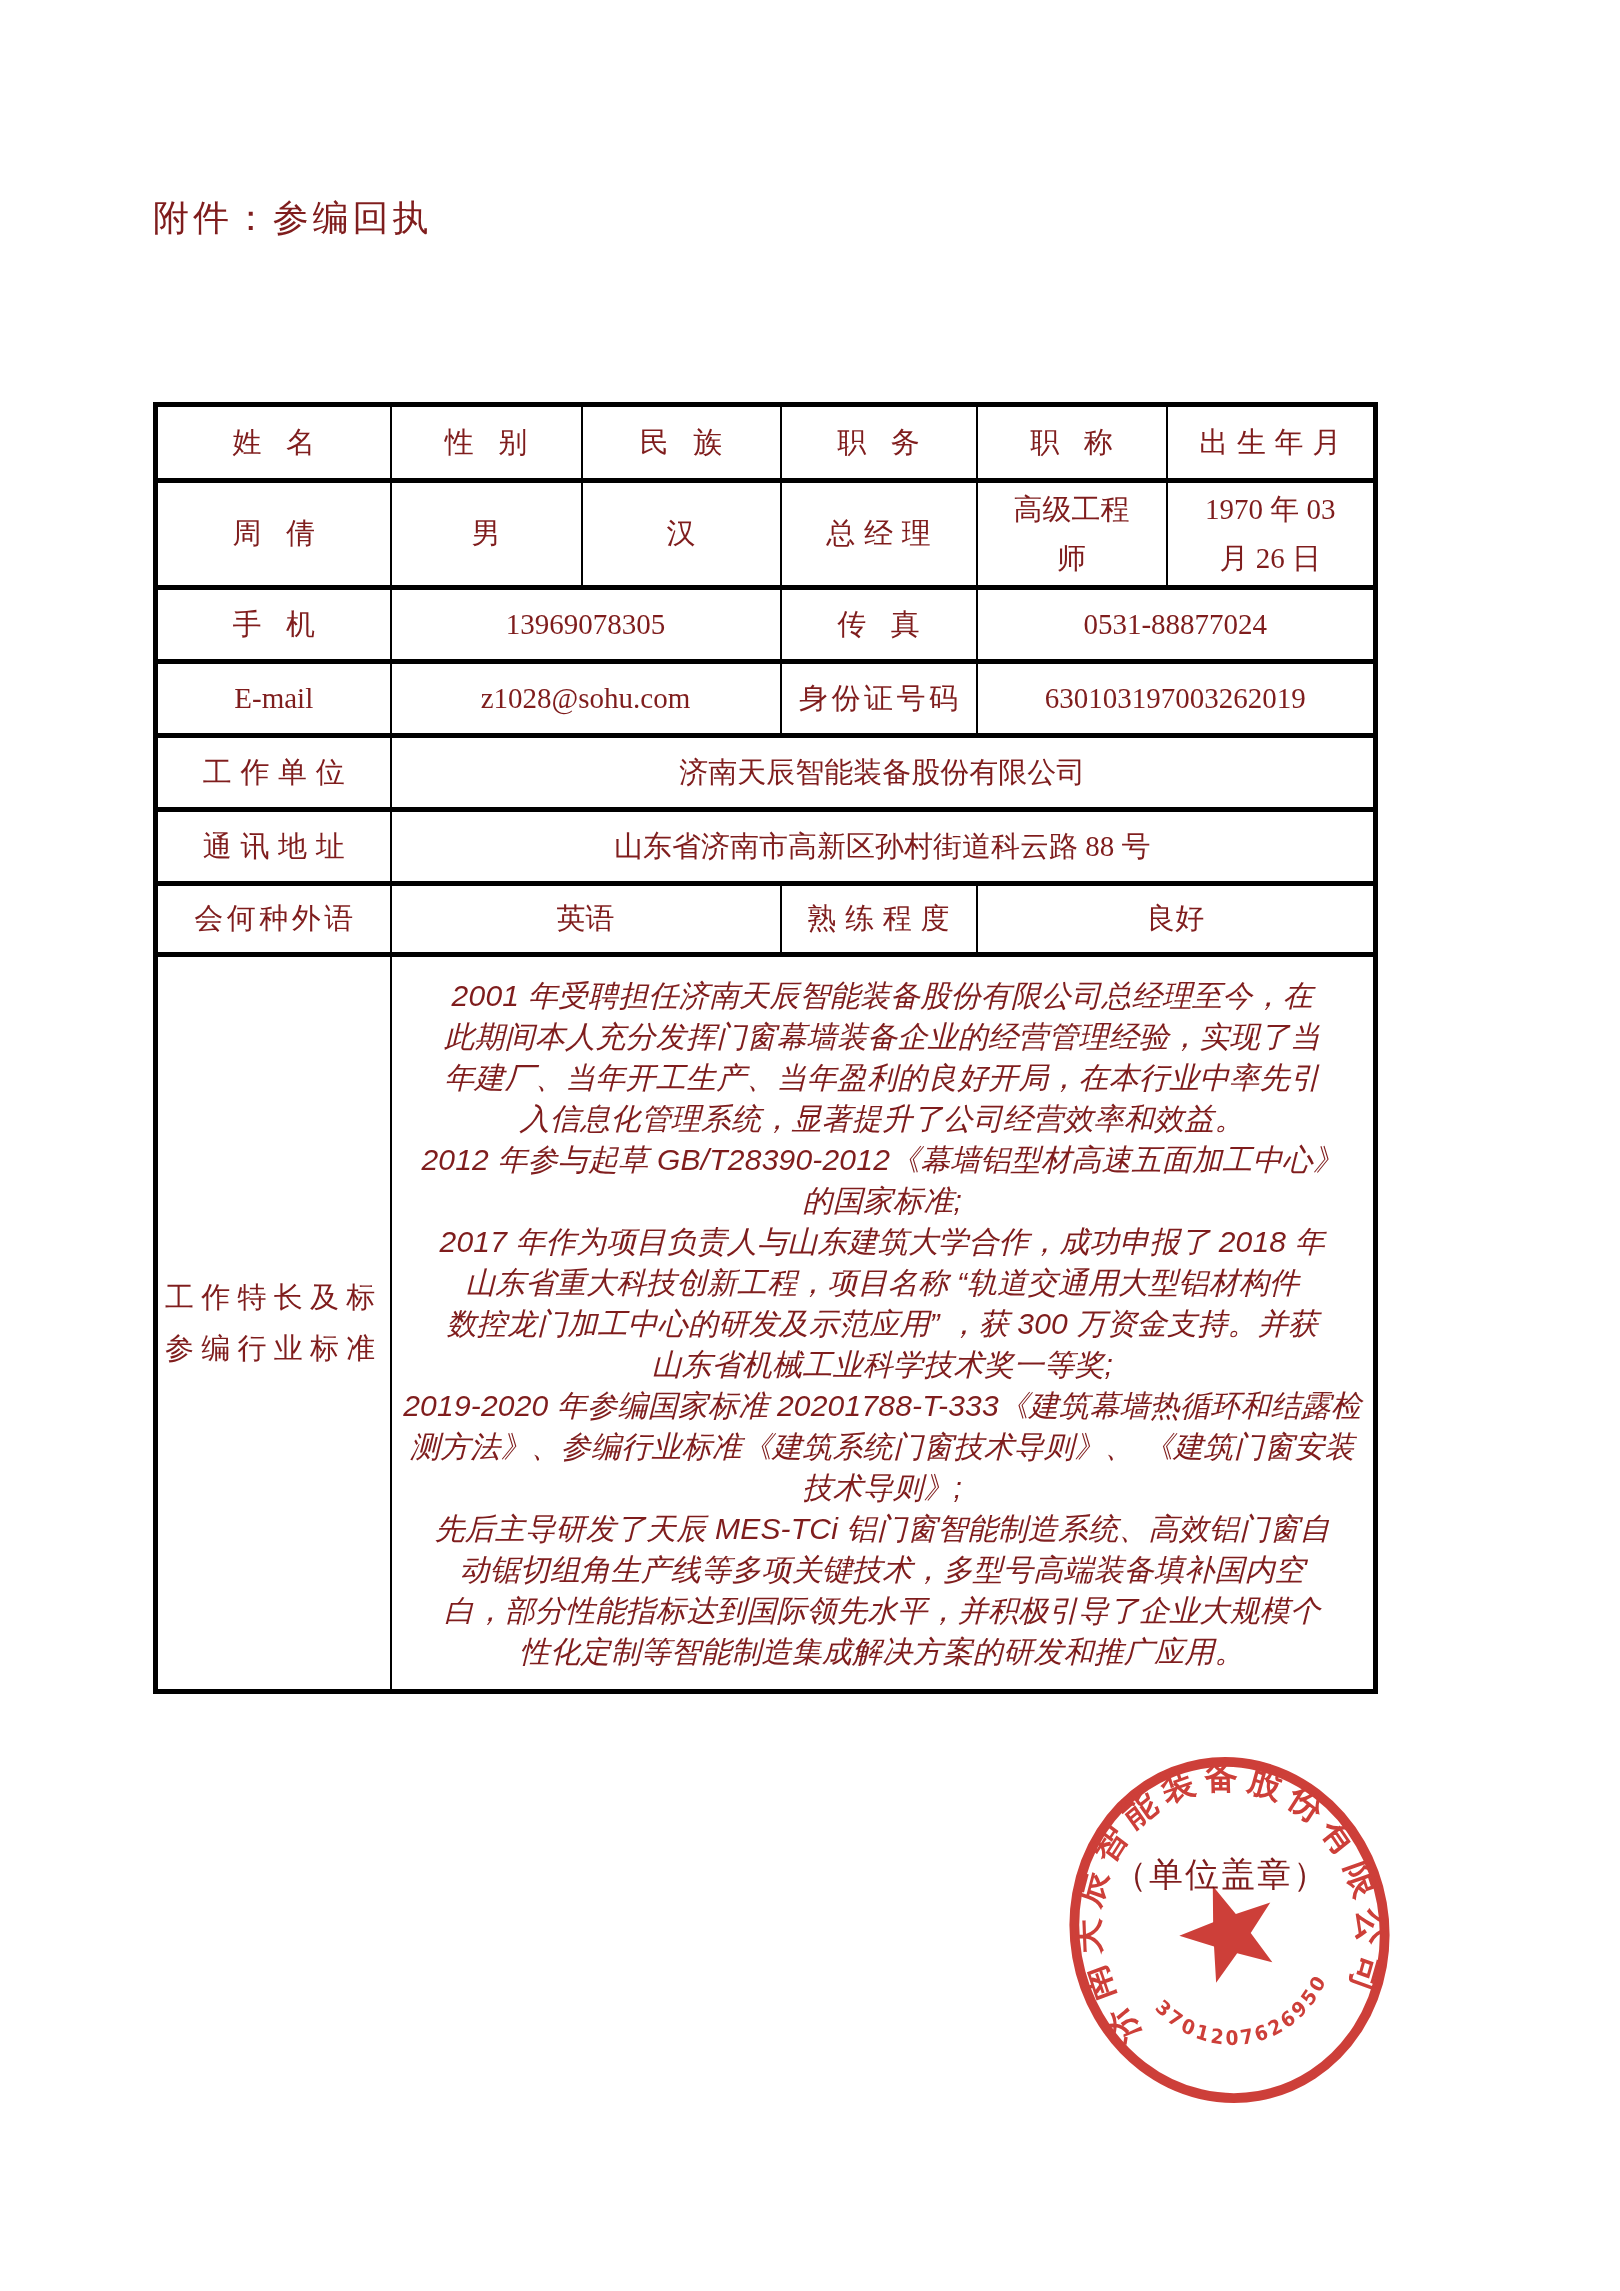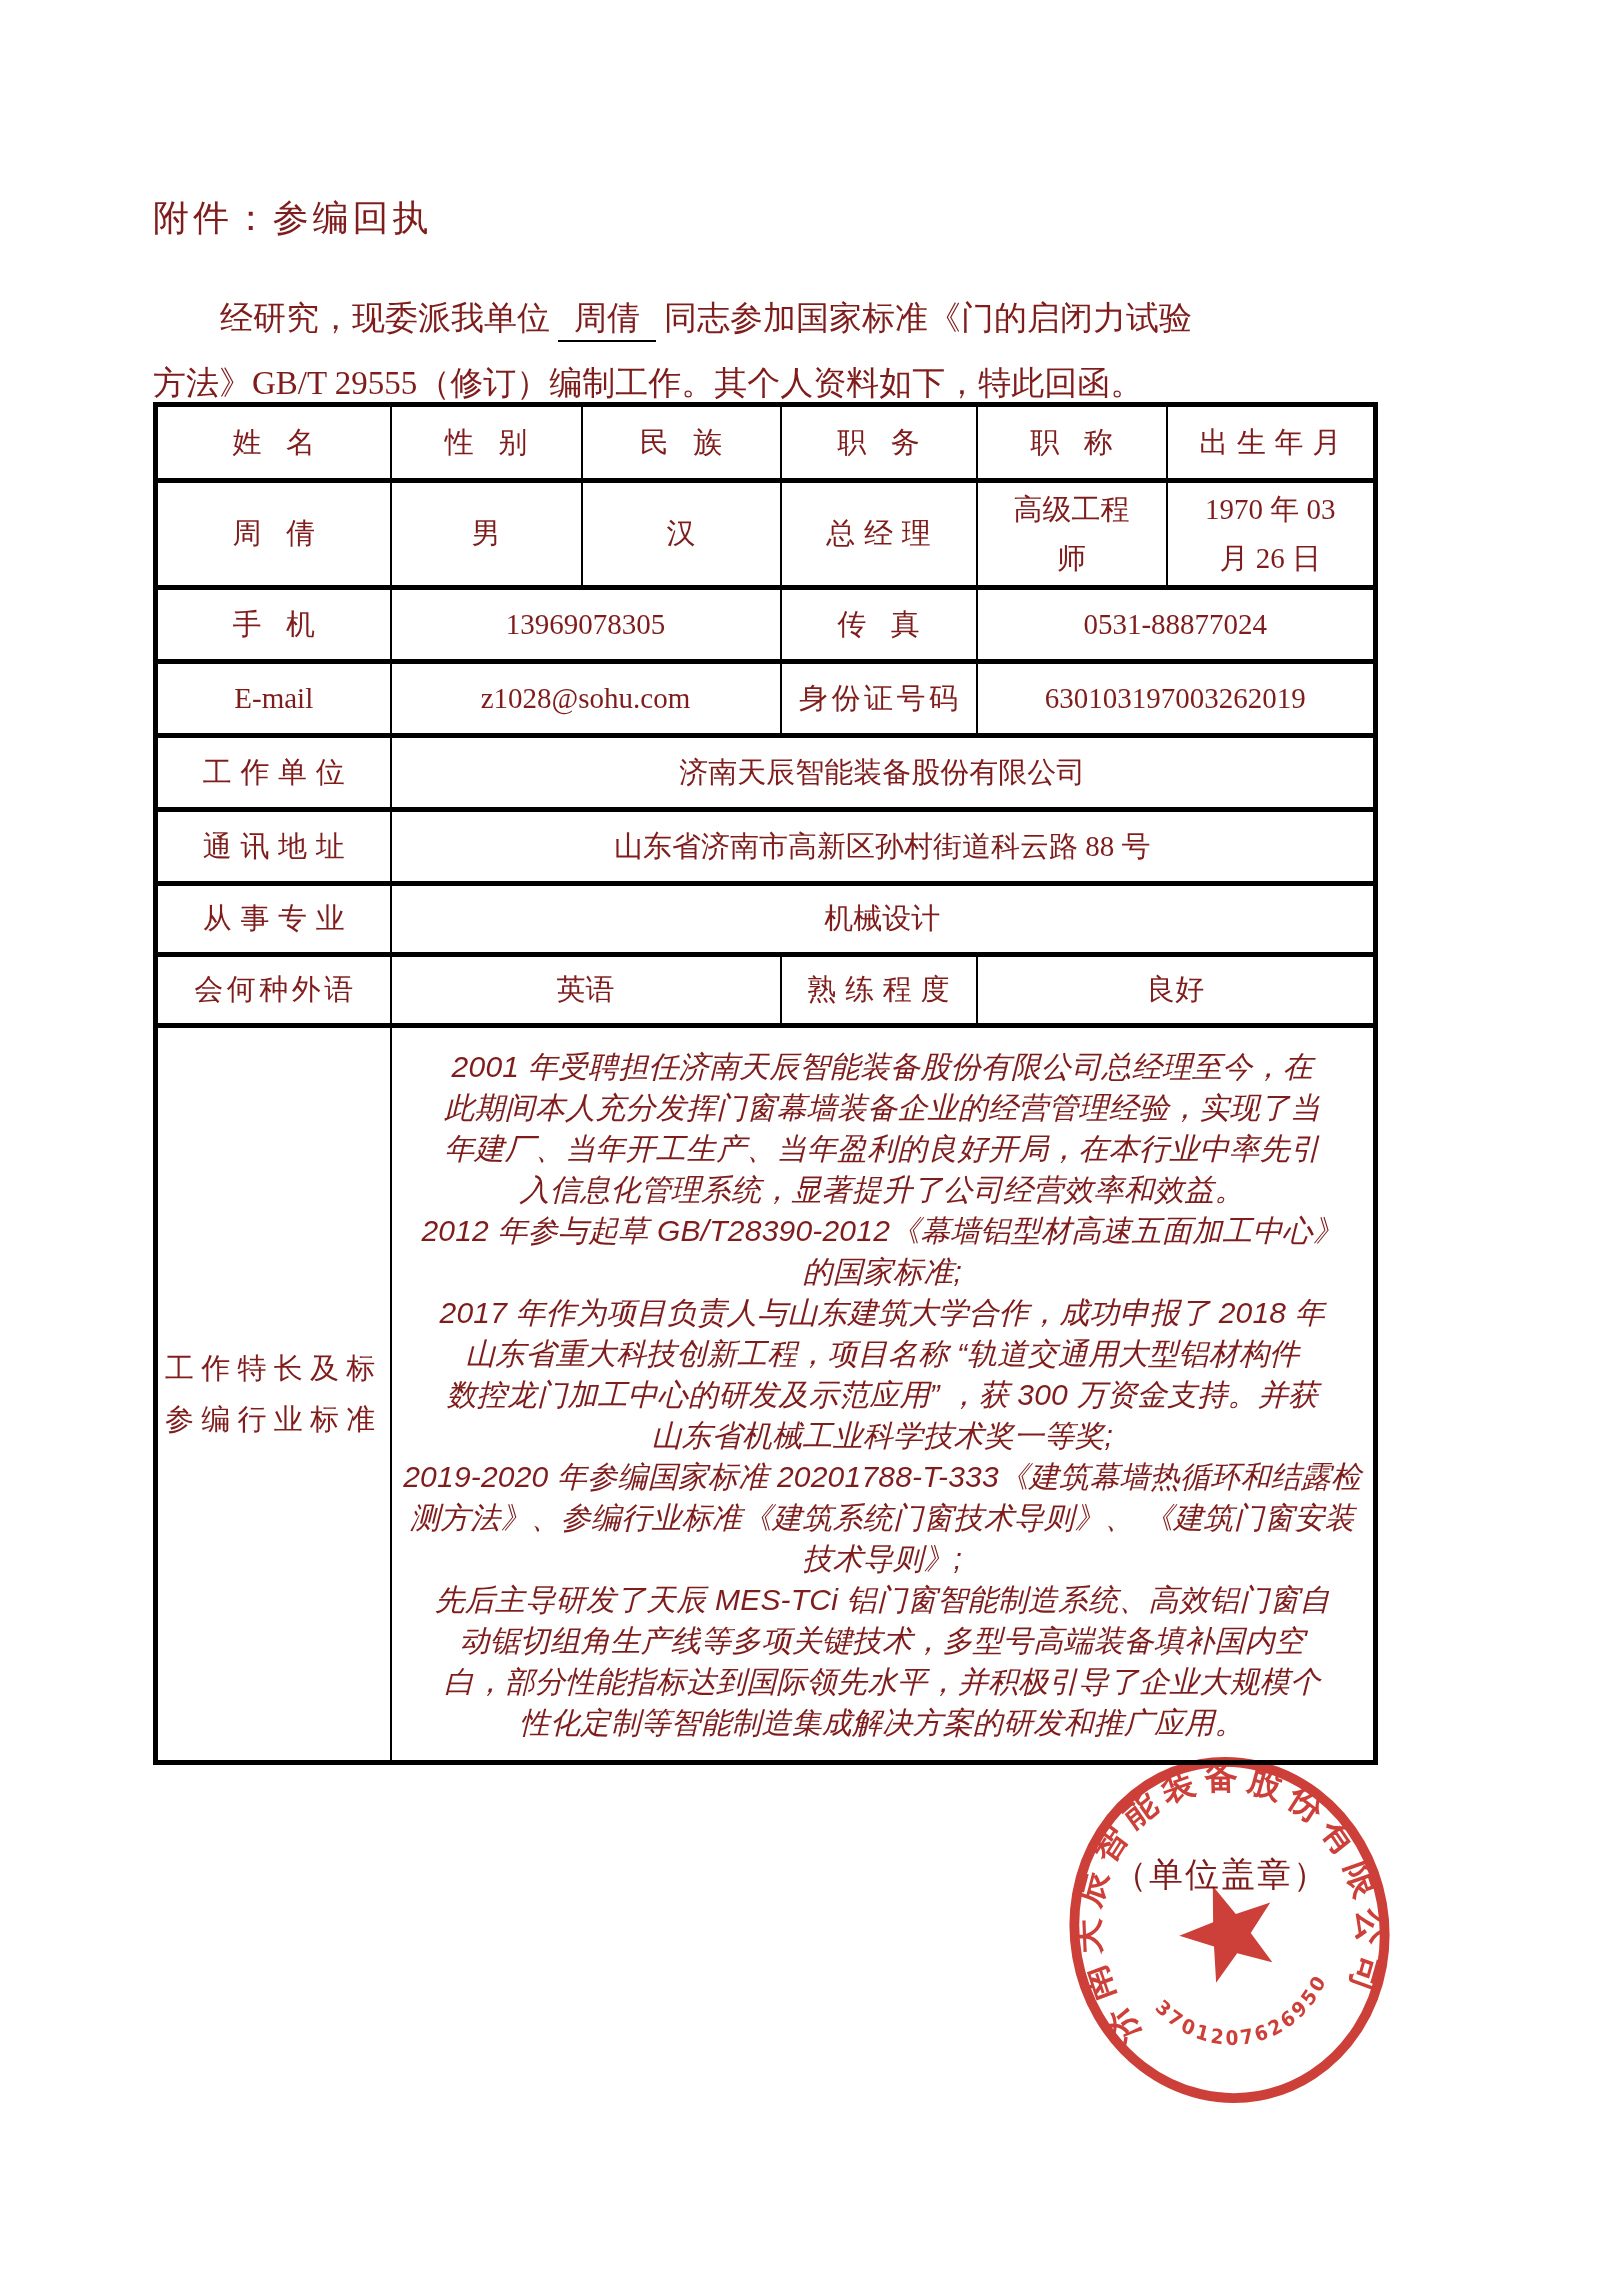--- a/index.html
+++ b/index.html
@@ -72,24 +72,20 @@
   .seal-number{font-size:19px;font-weight:bold;letter-spacing:3px;
     font-family:"DejaVu Sans","Liberation Sans",sans-serif;}
 </style>
 </head>
 <body>
 
 <div class="page">
 
   <div class="doc-title">附件：参编回执</div>
 
-  <div class="para">
-    <div class="para-line para-line1"><span>经研究，现委派我单位 </span><span class="uname">周倩</span><span> 同志参加国家标准《门的启闭力试验</span></div>
-    <div class="para-line">方法》GB/T 29555（修订）编制工作。其个人资料如下，特此回函。</div>
-  </div>
 
   <table class="info">
     <colgroup>
       <col style="width:235px">
         <col style="width:191px">
         <col style="width:199px">
       <col style="width:196px">
         <col style="width:190px">
         <col style="width:209px">
     </colgroup>
@@ -124,24 +120,20 @@
       <td class="ls5">身份证号码</td>
       <td colspan="2">630103197003262019</td>
     </tr>
     <tr style="height:74px">
       <td class="ls4">工作单位</td>
       <td colspan="5" class="left">济南天辰智能装备股份有限公司</td>
     </tr>
     <tr style="height:74px">
       <td class="ls4">通讯地址</td>
       <td colspan="5" class="left">山东省济南市高新区孙村街道科云路 88 号</td>
-    </tr>
-    <tr style="height:71px">
-      <td class="ls4">从事专业</td>
-      <td colspan="5" class="left">机械设计</td>
     </tr>
     <tr style="height:71px">
       <td class="ls5">会何种外语</td>
       <td colspan="2" class="left">英语</td>
       <td class="ls4">熟练程度</td>
       <td colspan="2" class="left">良好</td>
     </tr>
     <tr style="height:737px">
       <td class="bio-label">工作特长及标
 参编行业标准</td>

